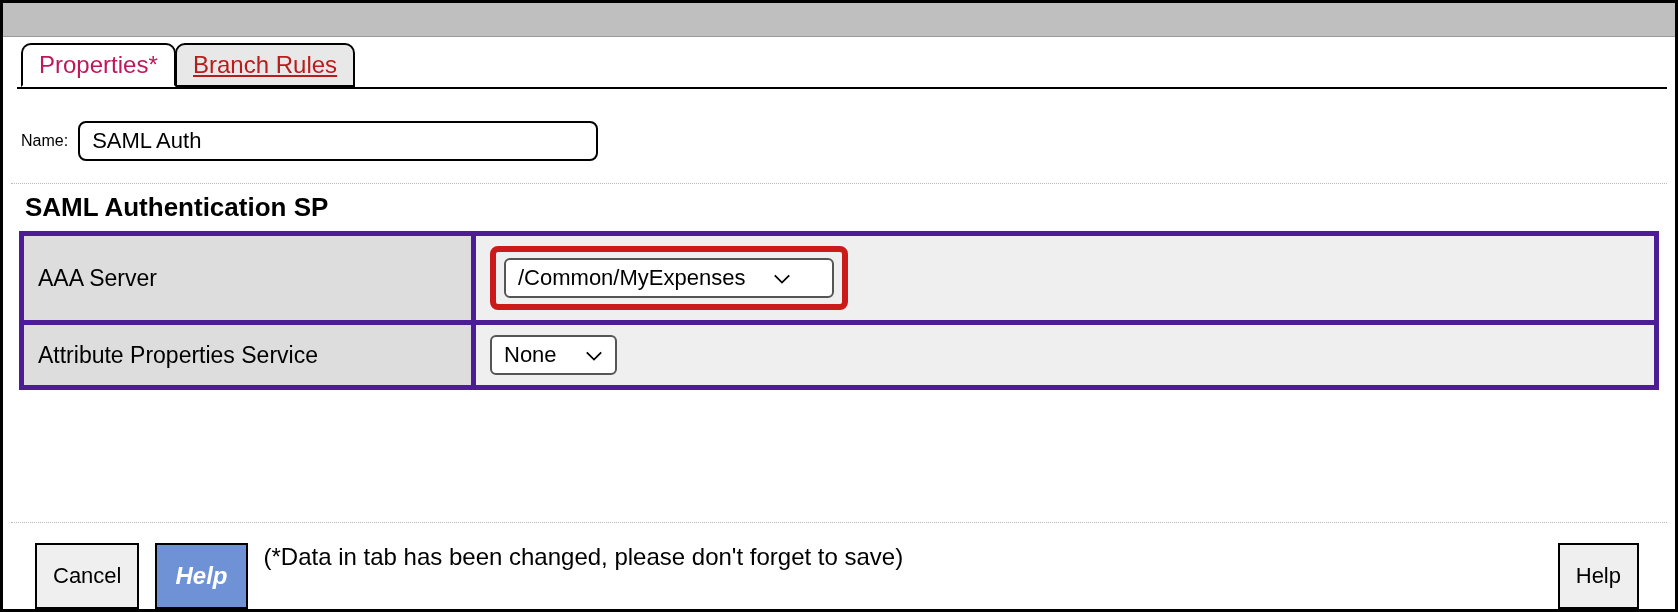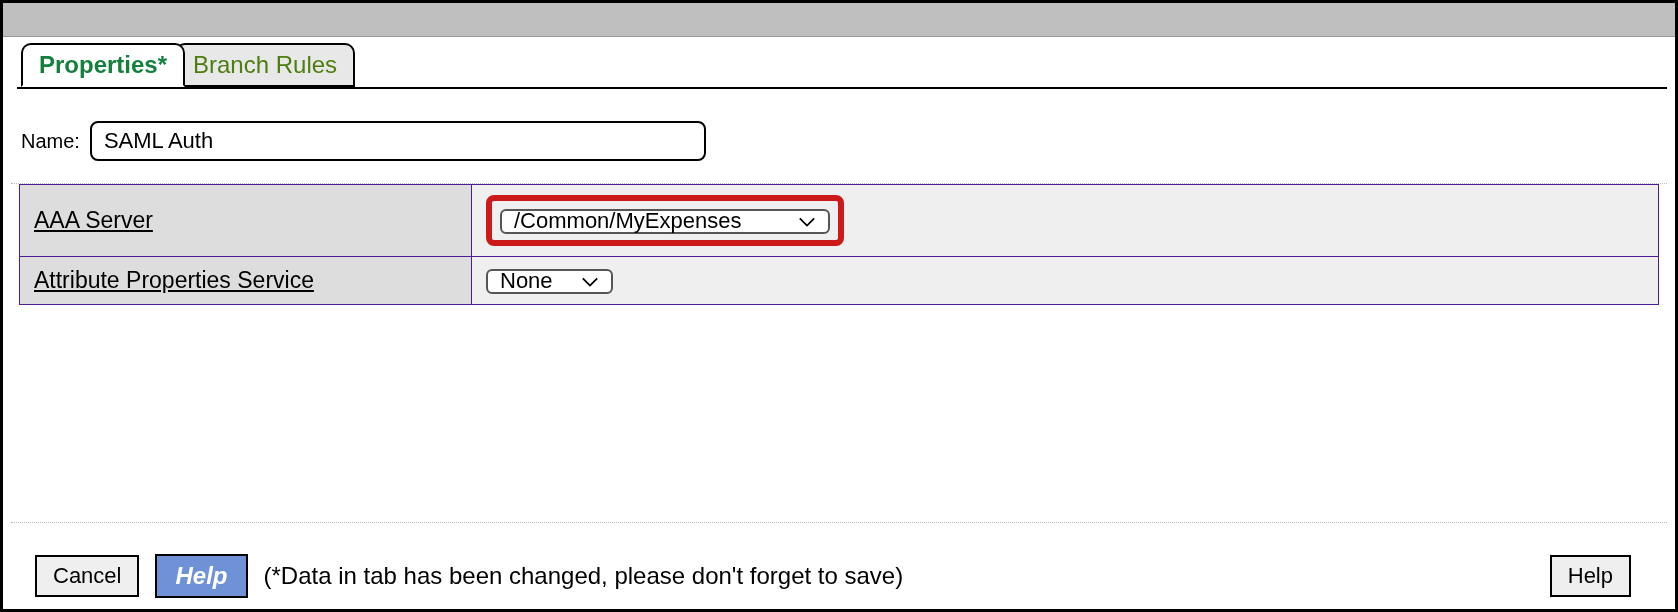--- a/index.html
+++ b/index.html
@@ -33,54 +33,54 @@
     position: absolute;
     top: 0;
     height: 44px;
     background: #e8e8e8;
     border: 2px solid #000;
     border-top-left-radius: 10px;
     border-top-right-radius: 10px;
     padding: 6px 16px 4px 16px;
     font-size: 24px;
     cursor: pointer;
-    color: #4d7c0f;
+    color: #b91c1c;
+    text-decoration: underline;
     border-bottom: 2px solid #000;
   }
   .tab.active {
     background: #ffffff;
-    color: #15803d;
+    color: #be185d;
     text-decoration: none;
     border-bottom: 2px solid #fff;
     z-index: 3;
-    font-weight: bold;
   }
   .tab1 { left: 18px; }
   .tab2 { left: 172px; }
   .tabunderline {
     position: absolute;
     bottom: 4px;
     left: 14px;
     right: 8px;
     height: 2px;
     background: #000;
     z-index: 1;
   }
   
   .namerow {
     margin: 28px 0 0 18px;
     display: flex;
     align-items: center;
   }
   .name-label {
-    font-size: 20px;
+    font-size: 16px;
     margin-right: 10px;
   }
   .name-input {
-    width: 616px;
+    width: 520px;
     height: 40px;
     border: 2px solid #000;
     border-radius: 8px;
     font-size: 22px;
     padding: 4px 12px;
     background: #fff;
   }
   .dotted-divider {
     border: none;
     border-top: 1px dotted #bbb;
@@ -91,40 +91,38 @@
     font-size: 26px;
     margin: 8px 0 8px 22px;
   }
   
   .formtable {
     width: calc(100% - 32px);
     margin: 0 16px 0 16px;
     border-collapse: collapse;
   }
   .formtable td {
-    border: 1px solid #4c1d95;
+    border: 5px solid #4c1d95;
     padding: 10px 14px;
     font-size: 23px;
-    text-decoration: underline;
   }
   .formtable .label-cell {
     width: 452px;
     background: #dddddd;
   }
   .formtable .value-cell {
     background: #efefef;
   }
   .select-box {
     display: inline-flex;
     align-items: center;
-    justify-content: space-between;
     border: 2px solid #555;
     border-radius: 6px;
     background: #fff;
-    height: 25px;
+    height: 40px;
     padding: 2px 12px;
     font-size: 22px;
     cursor: pointer;
   }
   .select-box .caret {
     margin-left: 14px;
   }
   .highlight-frame {
     border: 6px solid #cc1a1a;
     border-radius: 8px;
@@ -136,25 +134,24 @@
     position: absolute;
     left: 8px;
     right: 8px;
     bottom: 76px;
     border: none;
     border-top: 1px dotted #bbb;
   }
   .footer {
     position: absolute;
     left: 0;
-    right: 12px;
+    right: 4px;
     bottom: 0;
     height: 66px;
     display: flex;
-    align-items: center;
     padding: 0 32px;
   }
   .btn {
     border: 2px solid #000;
     background: #efefef;
     font-size: 22px;
     padding: 6px 16px;
     cursor: pointer;
     margin-right: 16px;
   }
@@ -188,20 +185,21 @@
     <div class="tab tab2">Branch Rules</div>
   </div>
 
   <div class="namerow">
     <span class="name-label">Name:</span>
     <input class="name-input" type="text" value="SAML Auth" style="">
   </div>
 
   <hr class="dotted-divider">
 
+  <div class="section-title">SAML Authentication SP</div>
 
   <table class="formtable">
     <tbody>
         <tr>
       <td class="label-cell">AAA Server</td>
       <td class="value-cell">
         <span class="highlight-frame">
           <span class="select-box" style="width:330px;">
             <span>/Common/MyExpenses</span>
             <span class="caret">

